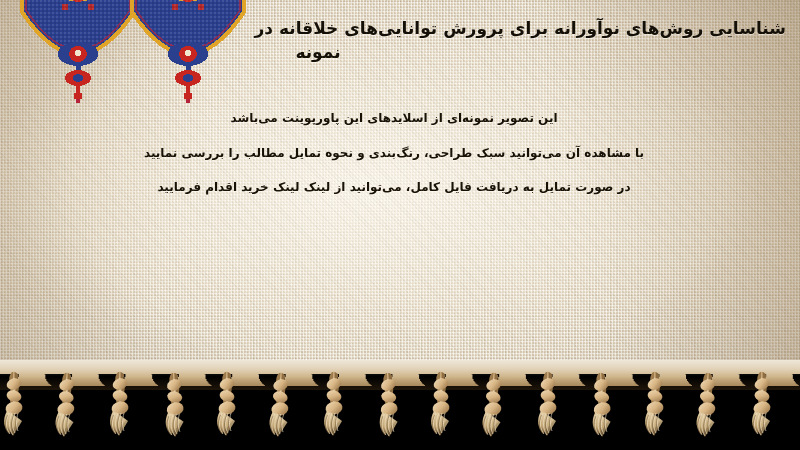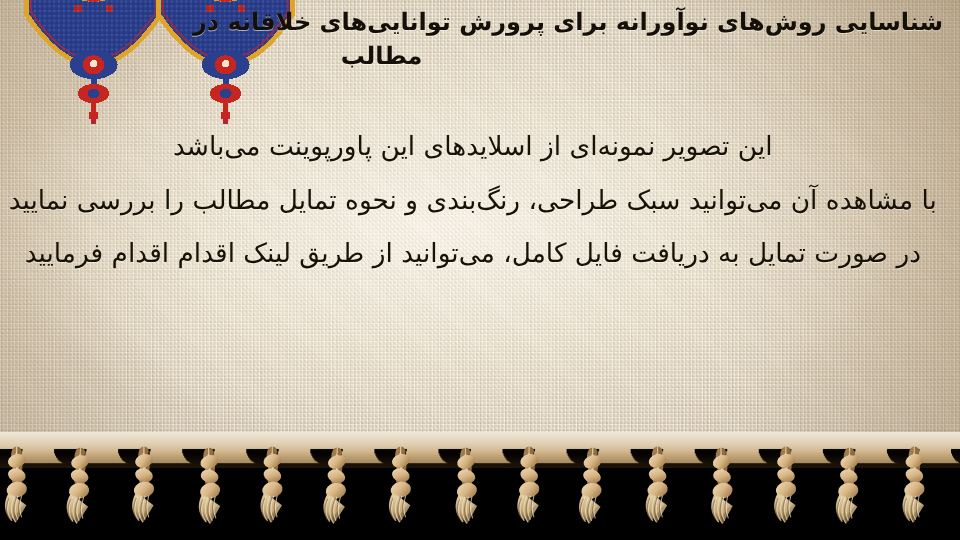--- a/index.html
+++ b/index.html
@@ -50,43 +50,43 @@
   
   .ornament{position:absolute;top:-54px;}
   .ornament.one{left:18px;}
   .ornament.two{left:128px;}
 
   
   .text-layer{position:absolute;inset:0;}
 
   .slide-title{
     position:absolute;
-    top:4px;left:0;right:14px;
+    top:16px;left:0;right:14px;
     text-align:right;
     direction:rtl;
-    font-size:20px;
+    font-size:17px;
     font-weight:bold;
     line-height:1.42;
     color:#151007;
     letter-spacing:-.2px;
     text-shadow:0 1px 0 rgba(255,252,240,.55);
   }
   .slide-title .ln2{display:block;text-align:center;padding-right:150px;}
 
   .body-block{
     position:absolute;
     top:112px;left:0;right:12px;
     direction:rtl;
     text-align:center;
     color:#171106;
   }
   .body-line{
     display:block;
-    font-size:22px;
-    font-weight:normal;
+    font-size:12px;
+    font-weight:bold;
     line-height:1.0;
     letter-spacing:-.2px;
     text-shadow:0 1px 0 rgba(255,252,240,.5);
   }
   .body-line.l1{margin-bottom:23px;}
   .body-line.l2{margin-bottom:22px;}
 
   
   .fringe{
     position:absolute;left:0;right:0;bottom:0;height:90px;
@@ -268,27 +268,27 @@
         <rect x="-4" y="39" width="8" height="6" fill="#c6261f"></rect>
         <rect x="-2" y="45" width="4" height="4" fill="#b4233a"></rect>
       </g>
     </svg>
   </div>
 
   <div class="text-layer">
 
     <div class="slide-title">
       <span class="ln1">شناسایی روش‌های نوآورانه برای پرورش توانایی‌های خلاقانه در</span>
-      <span class="ln2">مطالب</span>
+      <span class="ln2">نمونه</span>
     </div>
 
     <div class="body-block">
       <span class="body-line l1">این تصویر نمونه‌ای از اسلایدهای این پاورپوینت می‌باشد</span>
       <span class="body-line l2">با مشاهده آن می‌توانید سبک طراحی، رنگ‌بندی و نحوه تمایل مطالب را بررسی نمایید</span>
-      <span class="body-line l3">در صورت تمایل به دریافت فایل کامل، می‌توانید از طریق لینک اقدام اقدام فرمایید</span>
+      <span class="body-line l3">در صورت تمایل به دریافت فایل کامل، می‌توانید از لینک لینک خرید اقدام فرمایید</span>
     </div>
 
   </div>
 
   <div class="fringe">
     <div class="fringe-black"></div>
     <div class="fringe-band"></div>
     <div class="fringe-scallops"></div>
     <div class="fringe-shade"></div>
 

